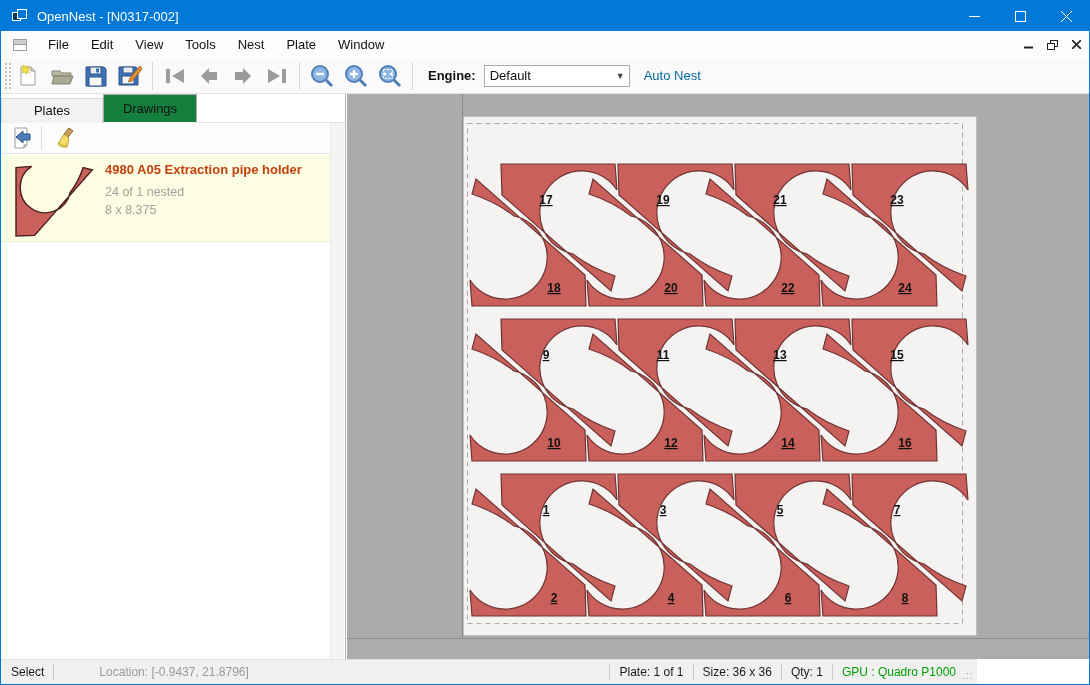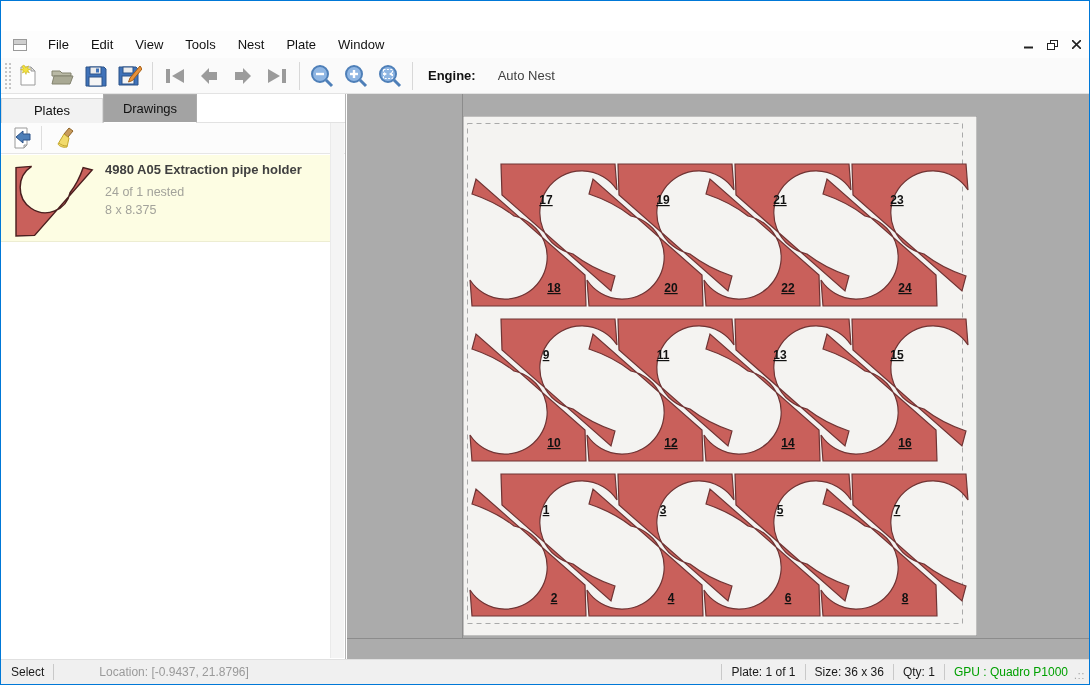--- a/index.html
+++ b/index.html
@@ -29,65 +29,89 @@
 
   
   .toolbar{ position:absolute; left:0; top:57px; width:1088px; height:36px; background:#FAFAFA; border-bottom:1px solid #E3E3E3; display:flex; align-items:center; }
   .grip{ width:6px; height:26px; margin-left:4px; border-left:2px dotted #C5C5C5; border-right:2px dotted #C5C5C5; }
   .tb-btn{ width:34px; height:32px; display:flex; align-items:center; justify-content:center; border-radius:2px; }
   .tb-sep{ width:1px; height:28px; background:#D8D8D8; margin:0 5px; }
   .engine-label{ font-size:13px; font-weight:bold; color:#111; margin:0 8px 0 10px; }
   .engine-combo{ width:146px; height:22px; background:#fff; border:1px solid #ABABAB; display:flex; align-items:center; font-size:13px; }
   .engine-combo .val{ flex:1; padding-left:5px; color:#111; }
   .engine-combo .dd{ width:17px; text-align:center; color:#444; font-size:9px; }
-  .autonest-label{ font-size:13px; color:#404040; margin-left:14px; }
+  .autonest-label{ font-size:13px; color:#0369a1; margin-left:14px; }
 
   
   .content{ position:absolute; left:0; top:93px; width:892px; height:565px; }
 
   
   .left-panel{ position:absolute; left:0; top:0; width:345px; height:565px; background:#fff; border-right:1px solid #B5B5B5; }
   .tabstrip{ position:absolute; left:0; top:2px; height:27px; display:flex; align-items:flex-end; }
   .tab{ font-size:13px; color:#111; text-align:center; }
   .tab.inactive{ width:102px; padding:4px 0 5px 0; background:#F2F2F2; border:1px solid #D9D9D9; border-bottom:none; margin-top:3px;}
-  .tab.active{ width:94px; padding:6px 0 6px 0; background:#a3a3a3; border:1px solid #ACACAC; border-bottom:1px solid #fff; position:relative; z-index:2;}
+  .tab.active{ width:94px; padding:6px 0 6px 0; background:#15803d; border:1px solid #ACACAC; border-bottom:1px solid #fff; position:relative; z-index:2;}
   .tab-line{ position:absolute; left:0; top:28px; width:345px; height:1px; background:#ACACAC; opacity:.35;}
   .panel-toolbar{ position:absolute; left:0; top:29px; width:344px; height:31px; background:#FCFCFC; border-bottom:1px solid #E6E6E6; display:flex; align-items:center; }
   .pt-btn{ width:30px; height:27px; margin-left:6px; display:flex; align-items:center; justify-content:center; border-radius:2px;}
   .pt-sep{ width:1px; height:24px; background:#DEDEDE; margin:0 4px; }
 
   .drawing-item{ position:absolute; left:0; top:61px; width:330px; height:87px; background:#FDFDE3; border-bottom:1px solid #EDEDD2; display:flex; }
   .thumb-box{ width:104px; height:87px; display:flex; align-items:center; justify-content:center; }
   .item-texts{ padding-top:7px; }
-  .item-title{ font-size:13px; font-weight:bold; color:#404040; margin-bottom:6px; }
+  .item-title{ font-size:13px; font-weight:bold; color:#c2410c; margin-bottom:6px; }
   .item-line{ font-size:12.5px; color:#A3A39B; line-height:18px; }
   .panel-scroll{ position:absolute; right:1px; top:29px; width:14px; height:535px; background:#F4F4F4; border-left:1px solid #EAEAEA; }
 
   
   .canvas{ position:absolute; left:346px; top:0; width:742px; height:565px; background:#ABABAB; overflow:hidden; }
   .canvas .vline{ position:absolute; left:115px; top:0; width:1px; height:565px; background:#8C8C8C; }
   .hscroll-band{ position:absolute; left:0; top:544px; width:742px; height:21px; background:#ACACAC; border-top:1px solid #8C8C8C; }
   .plate-svg{ position:absolute; left:116px; top:22px; }
 
   
-  .statusbar{ position:absolute; left:0; top:658px; width:1088px; height:25px; background:#F0F0F0; border-top:1px solid #E0E0E0; display:flex; align-items:center; font-size:12px; color:#1a1a1a; }
+  .statusbar{ position:absolute; left:0; top:658px; width:976px; height:25px; background:#F0F0F0; border-top:1px solid #E0E0E0; display:flex; align-items:center; font-size:12px; color:#1a1a1a; }
   .sb-sep{ width:1px; height:16px; background:#C9C9C9; margin:0 9px; }
   .sb-mode{ margin-left:10px; }
   .sb-loc{ color:#9A9A9A;margin-left:36px; }
   .sb-spacer{ flex:1; }
   .sb-gpu{ font-weight:normal; }
   .sb-grip{ width:12px; height:12px; margin:8px 3px 0 6px; color:#9a9a9a; font-size:10px; letter-spacing:1px; }
 
   .part-num{ font:bold 12px "Liberation Sans", sans-serif; fill:#111; text-decoration:underline; }
 </style>
 </head>
 <body>
 
 <div class="window">
 
+  <div class="titlebar">
+    <div class="app-icon">
+        <div class="sq1"></div>
+        <div class="sq2"></div>
+      </div>
+    <div class="title-text">OpenNest - [N0317-002]</div>
+    <div class="caption-btns">
+      <div class="cap-btn">
+        <svg width="11" height="11">
+            <line x1="0" y1="5.5" x2="11" y2="5.5" stroke="#fff" stroke-width="1"></line>
+          </svg>
+      </div>
+      <div class="cap-btn">
+        <svg width="11" height="11">
+            <rect x="0.5" y="0.5" width="10" height="10" fill="none" stroke="#fff" stroke-width="1"></rect>
+          </svg>
+      </div>
+      <div class="cap-btn">
+        <svg width="11" height="11">
+            <path d="M0,0 L11,11 M11,0 L0,11" stroke="#fff" stroke-width="1"></path>
+          </svg>
+      </div>
+    </div>
+  </div>
 
   <div class="menubar">
     <div class="mdi-doc-icon"></div>
     <div id="menu-items" style="display:flex">
         <div class="menu-item">File</div>
         <div class="menu-item">Edit</div>
         <div class="menu-item">View</div>
         <div class="menu-item">Tools</div>
         <div class="menu-item">Nest</div>
         <div class="menu-item">Plate</div>
@@ -191,20 +215,24 @@
         <circle cx="10" cy="10" r="8" fill="#8FB6E3" stroke="#4E7FB8" stroke-width="2"></circle>
         <path d="M6,8 l3,2 -3,2 z M14,8 l-3,2 3,2 z" fill="#fff"></path>
         <rect x="5.5" y="5.5" width="9" height="9" fill="none" stroke="#fff" stroke-width="1" stroke-dasharray="2 1.4"></rect>
         <line x1="16" y1="16" x2="22" y2="22" stroke="#4E7FB8" stroke-width="3"></line>
       </svg>
     </div>
 
     <div class="tb-sep"></div>
 
     <span class="engine-label">Engine:</span>
+    <div class="engine-combo">
+      <span class="val">Default</span>
+      <span class="dd">▼</span>
+    </div>
     <span class="autonest-label">Auto Nest</span>
   </div>
 
   <div class="content">
 
     <div class="left-panel">
       <div class="tab-line"></div>
       <div class="tabstrip">
         <div class="tab inactive">Plates</div>
         <div class="tab active">Drawings</div>

